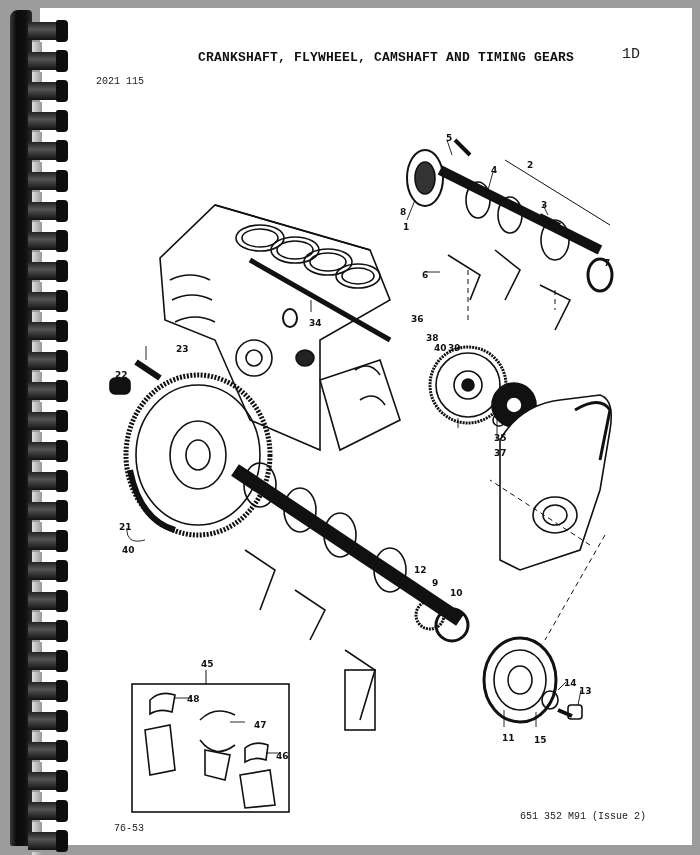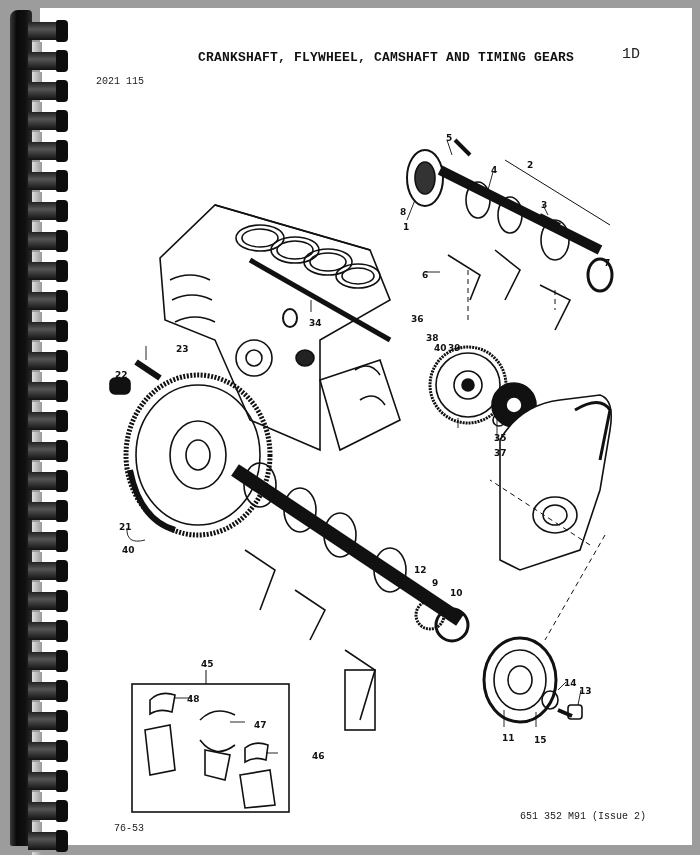--- a/index.html
+++ b/index.html
@@ -353,16 +353,16 @@
     <span class="callout" style="left: 115px; top: 370px;">22</span>
     <span class="callout" style="left: 144px; top: 344px; margin-left: 32px;">23</span>
     <span class="callout" style="left: 309px; top: 318px;">34</span>
     <span class="callout" style="left: 465px; top: 433px; margin-left: 29px;">35</span>
     <span class="callout" style="left: 411px; top: 314px;">36</span>
     <span class="callout" style="left: 494px; top: 448px;">37</span>
     <span class="callout" style="left: 426px; top: 333px;">38</span>
     <span class="callout" style="left: 448px; top: 343px;">39</span>
     <span class="callout" style="left: 434px; top: 343px;">40</span>
     <span class="callout" style="left: 201px; top: 659px;">45</span>
-    <span class="callout" style="left: 276px; top: 751px; margin-left: 36px;">46</span>
+    <span class="callout" style="left: 276px; top: 751px;">46</span>
     <span class="callout" style="left: 254px; top: 720px;">47</span>
     <span class="callout" style="left: 187px; top: 694px;">48</span>
   </div>
 
 </body></html>

